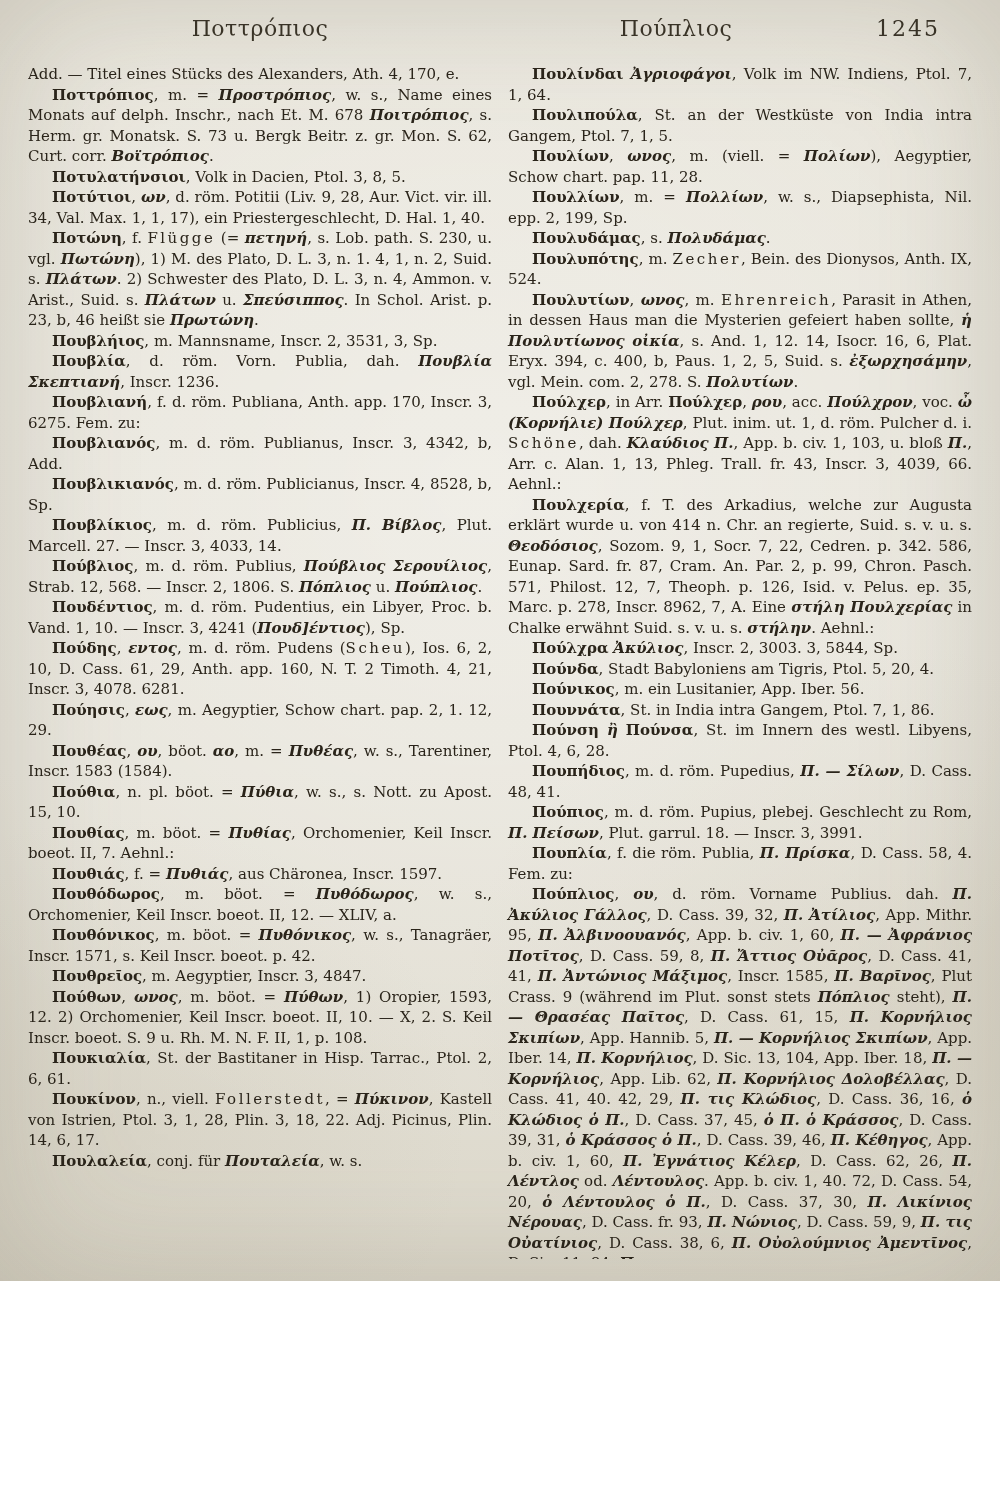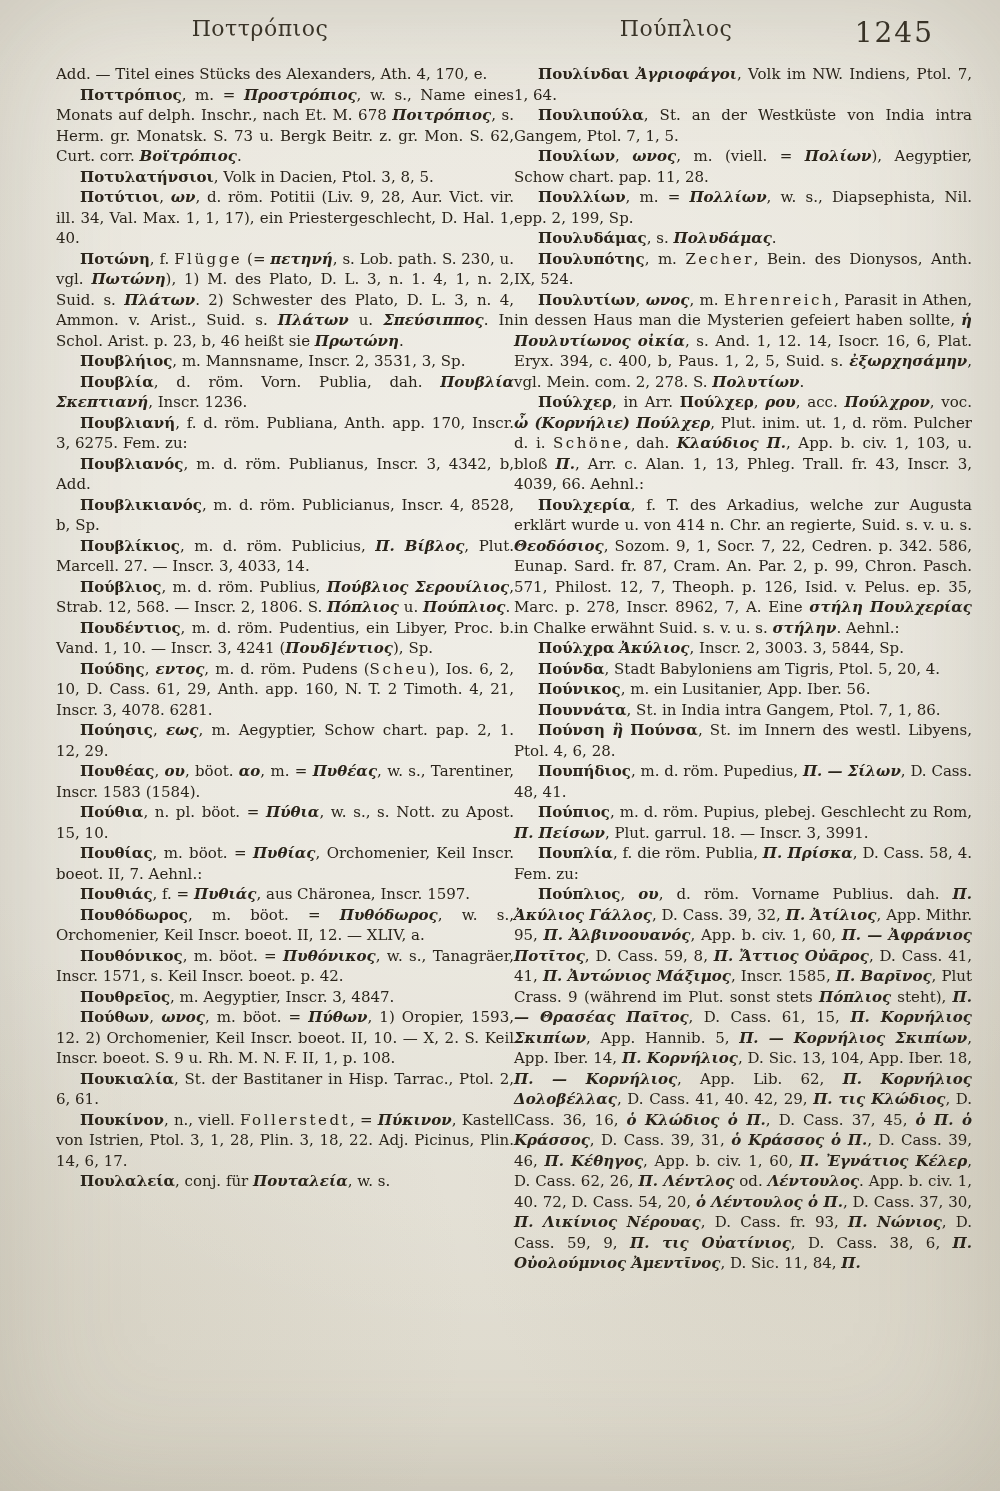--- a/index.html
+++ b/index.html
@@ -1,39 +1,39 @@
 <!DOCTYPE html>
 <html><head>
 <meta charset="utf-8">
 <style>
   html, body { margin:0; padding:0; }
   body {
     width:1000px; height:1491px;
     font-family:"DejaVu Serif","Liberation Serif",serif;
   }
   .page {
-    position:relative; width:1000px; height:1491px; overflow:hidden;
+    position:relative; width:1000px; height:1281px; overflow:hidden;
     background:
       radial-gradient(130% 95% at 48% 38%, rgba(255,255,255,.35) 0%, rgba(255,255,255,0) 55%),
       radial-gradient(60% 40% at 88% 78%, rgba(164,152,124,.12) 0%, rgba(164,152,124,0) 70%),
       radial-gradient(50% 35% at 12% 88%, rgba(150,140,115,.10) 0%, rgba(150,140,115,0) 70%),
       linear-gradient(180deg,#e9e6dc 0%, #e7e4da 60%, #ddd9cc 100%);
     box-shadow: inset 0 0 140px rgba(92,82,60,.22);
     color:#2a241a;
   }
   .header { position:absolute; top:16px; left:0; right:0; height:36px; }
   .h-left  { position:absolute; left:28px;  width:464px; text-align:center;
              font-size:22px; letter-spacing:.5px; color:#393327; }
   .h-right { position:absolute; left:506px; width:340px; text-align:center;
              font-size:22px; letter-spacing:.5px; color:#393327; }
-  .h-num   { position:absolute; right:66px; top:0; font-size:28px;
+  .h-num   { position:absolute; right:60px; top:0; font-size:22px;
              letter-spacing:2px; color:#393327; }
   .columns {
     position:absolute; top:64px; left:28px; right:28px; bottom:22px;
-    display:flex; overflow:hidden;margin-left:28px;
+    display:flex; gap:16px; overflow:hidden;
   }
   .col { width:50%; font-size:15px; line-height:20.5px; text-align:justify; }
   .entry { margin:0; text-indent:24px; }
   .entry.cont { text-indent:0; }
   .hw  { font-weight:bold; }
   .gbi { font-weight:bold; font-style:italic; }
   .gi  { font-style:italic;font-weight:bold; }
   .spc { letter-spacing:2.5px; }
 </style>
 </head>

